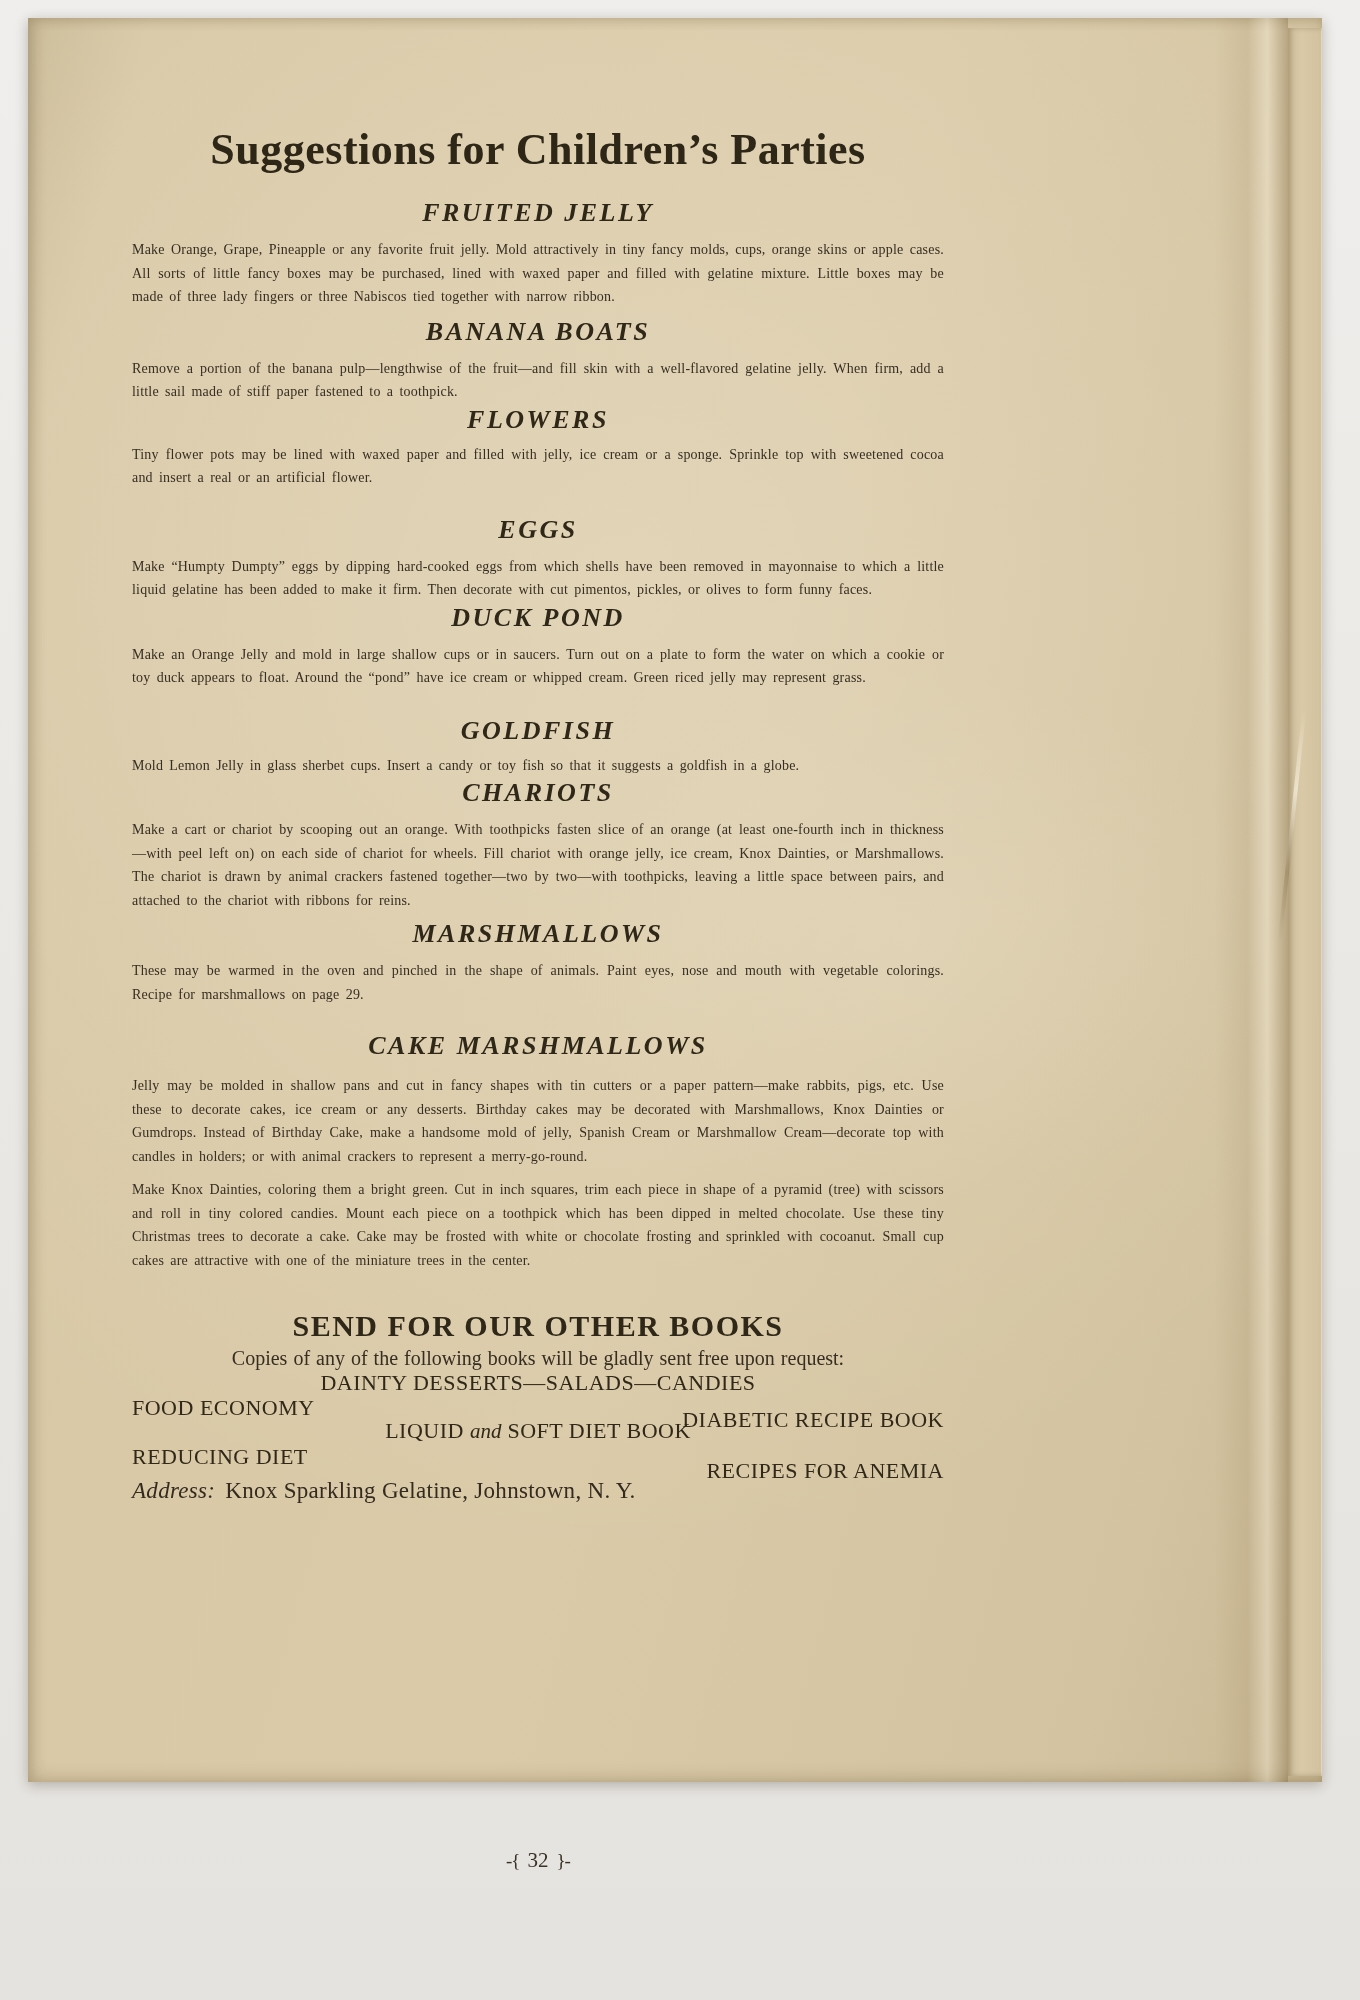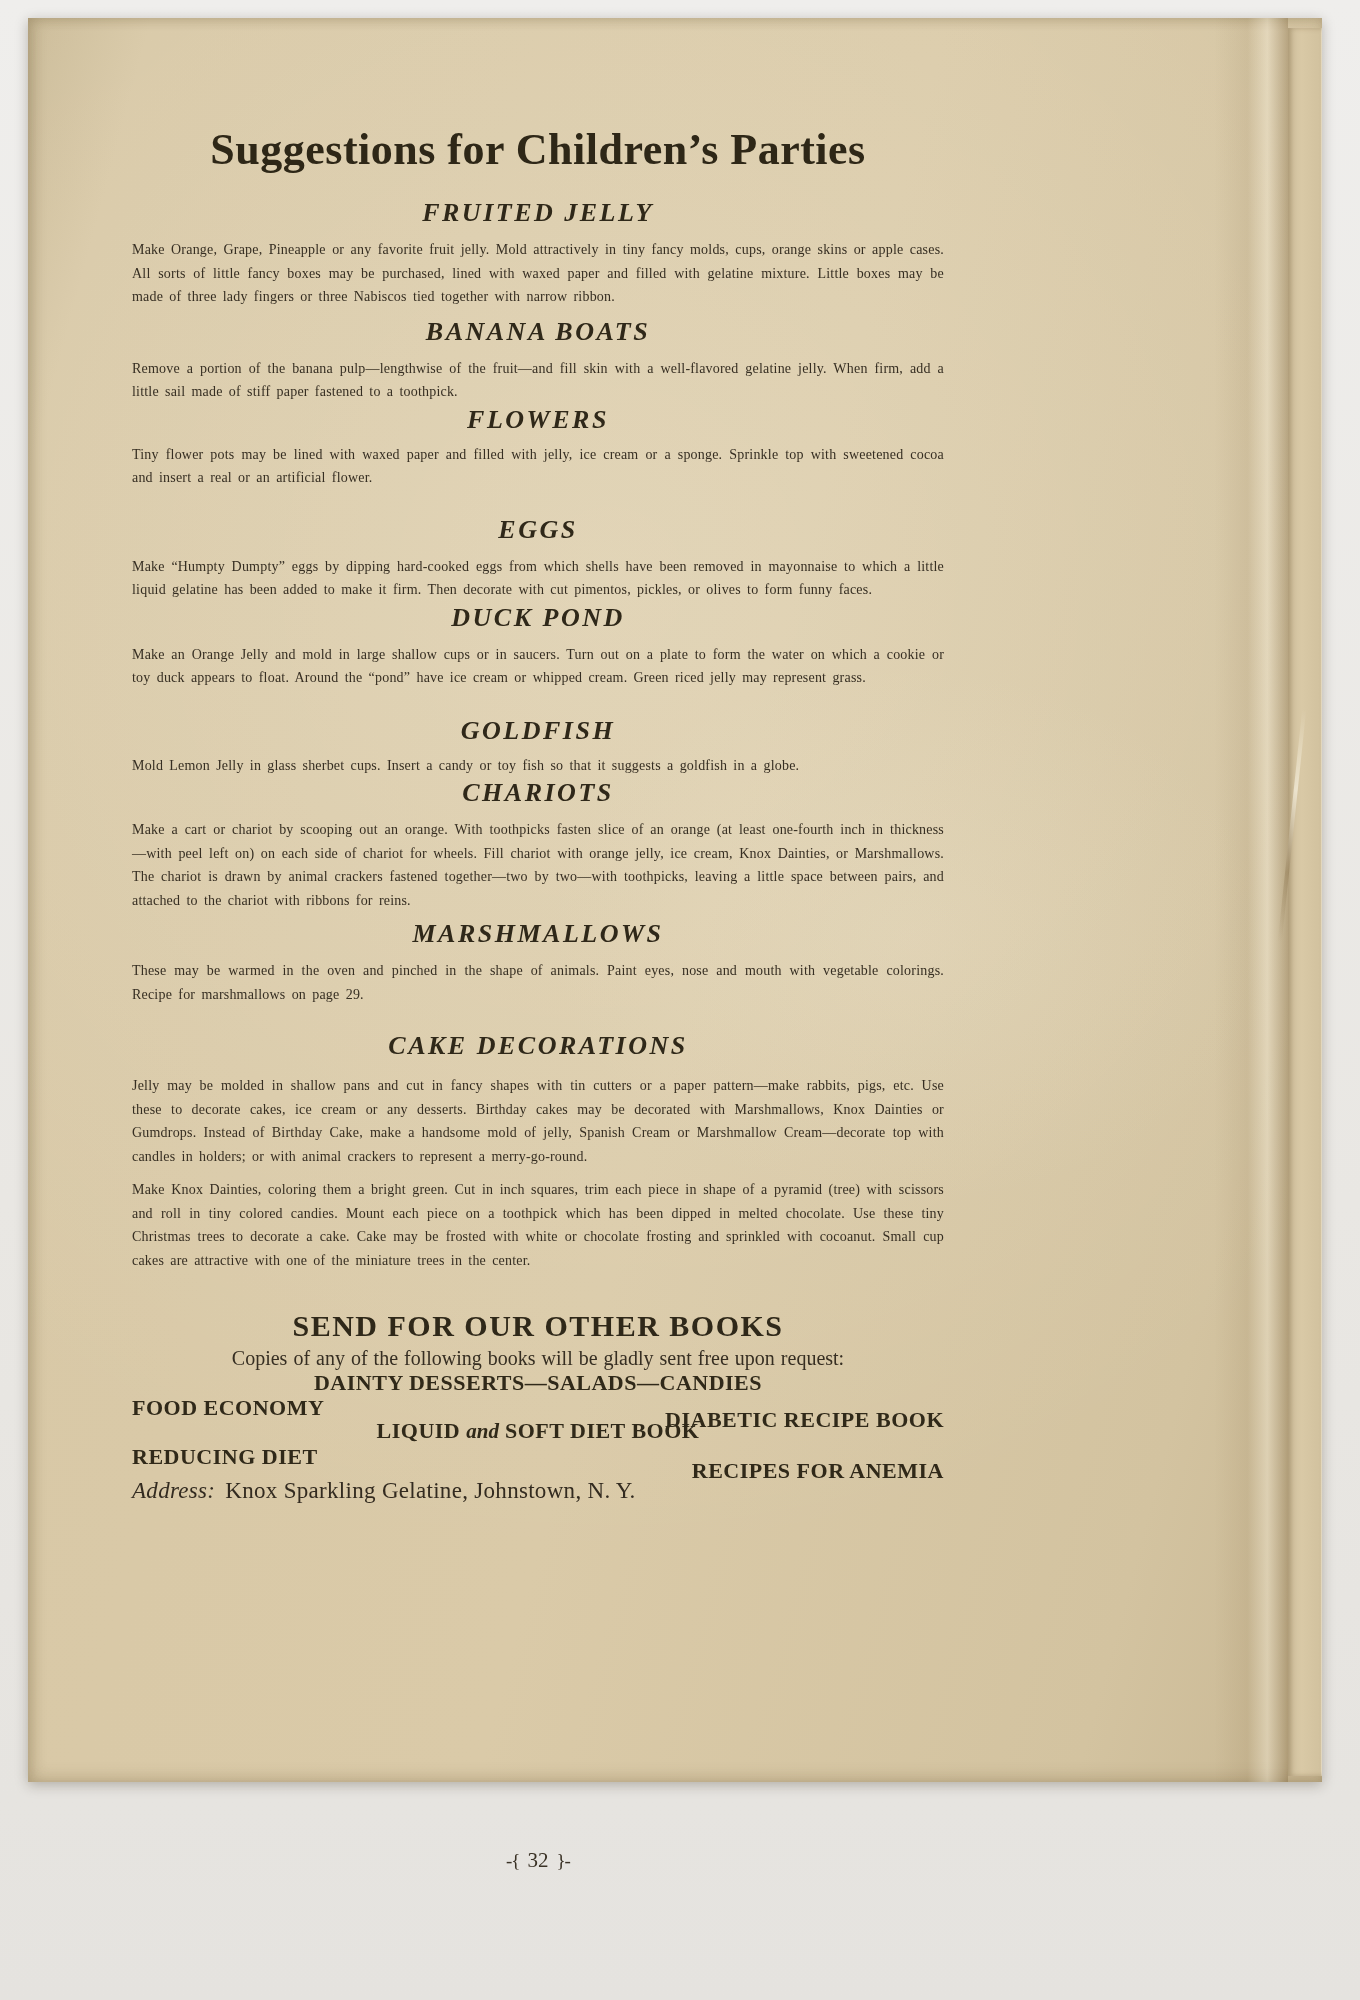--- a/index.html
+++ b/index.html
@@ -82,21 +82,21 @@
   .promo { margin-top: 37px; }
   .promo-h {
     margin: 1px; text-align: center; font-size: 30px; line-height: 34px;
     font-weight: bold; letter-spacing: 1.5px; color: #2f2819;
   }
   .promo-intro {
     margin: 3px 0 0; text-align: center; font-size: 20px; line-height: 24px;
     word-spacing: 1px; color: #362e22;
   }
   .book-line {
-    font-weight: bold; font-size: 22px; line-height: 25px;
+    font-weight: normal; font-size: 22px; line-height: 25px;
     letter-spacing: 0.5px; color: #302919;
   }
   .book-line.center { text-align: center; }
   .book-line.split { display: flex; justify-content: space-between; }
   .off1 { position: relative; top: 12px; }
   .off2 { position: relative; top: 14px; }
   .liquid { margin-top: -2px; }
   .liquid i { font-size: 21px; letter-spacing: 0; }
   .address {
     margin: 8px 0 0; font-size: 23px; line-height: 28px;
@@ -155,21 +155,21 @@
         <h2 class="sec-h">CHARIOTS</h2>
         <p class="body">Make a cart or chariot by scooping out an orange. With toothpicks fasten slice of an orange (at least one-fourth inch in thickness—with peel left on) on each side of chariot for wheels. Fill chariot with orange jelly, ice cream, Knox Dainties, or Marshmallows. The chariot is drawn by animal crackers fastened together—two by two—with toothpicks, leaving a little space between pairs, and attached to the chariot with ribbons for reins.</p>
       </section>
 
       <section class="sec s7">
         <h2 class="sec-h">MARSHMALLOWS</h2>
         <p class="body">These may be warmed in the oven and pinched in the shape of animals. Paint eyes, nose and mouth with vegetable colorings. Recipe for marshmallows on page 29.</p>
       </section>
 
       <section class="sec s8">
-        <h2 class="sec-h">CAKE DECORATIONS</h2>
+        <h2 class="sec-h">CAKE MARSHMALLOWS</h2>
         <p class="body">Jelly may be molded in shallow pans and cut in fancy shapes with tin cutters or a paper pattern—make rabbits, pigs, etc. Use these to decorate cakes, ice cream or any desserts. Birthday cakes may be decorated with Marshmallows, Knox Dainties or Gumdrops. Instead of Birthday Cake, make a handsome mold of jelly, Spanish Cream or Marshmallow Cream—decorate top with candles in holders; or with animal crackers to represent a merry-go-round.</p>
         <p class="body">Make Knox Dainties, coloring them a bright green. Cut in inch squares, trim each piece in shape of a pyramid (tree) with scissors and roll in tiny colored candies. Mount each piece on a toothpick which has been dipped in melted chocolate. Use these tiny Christmas trees to decorate a cake. Cake may be frosted with white or chocolate frosting and sprinkled with cocoanut. Small cup cakes are attractive with one of the miniature trees in the center.</p>
       </section>
 
       <div class="promo">
         <h2 class="promo-h">SEND FOR OUR OTHER BOOKS</h2>
         <p class="promo-intro">Copies of any of the following books will be gladly sent free upon request:</p>
         <div class="book-line center">
           <span>DAINTY DESSERTS—SALADS—CANDIES</span>
         </div>

